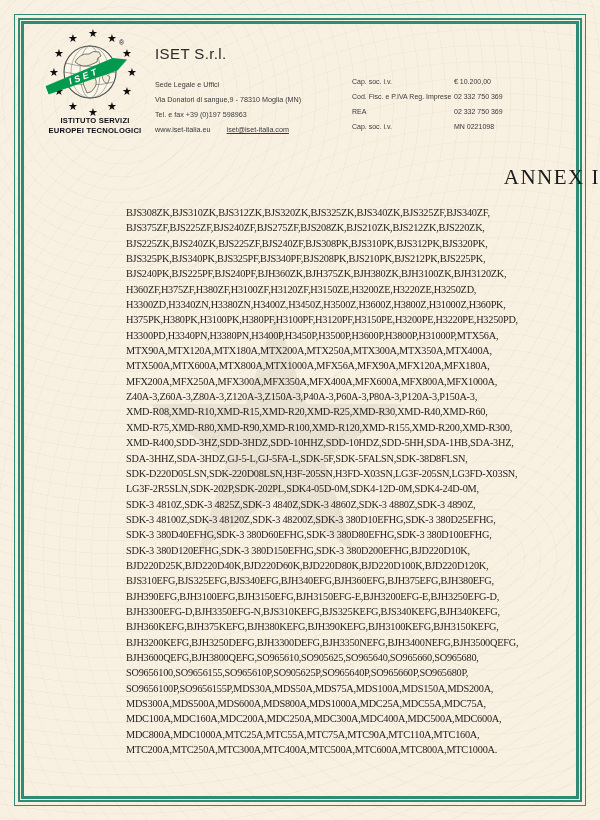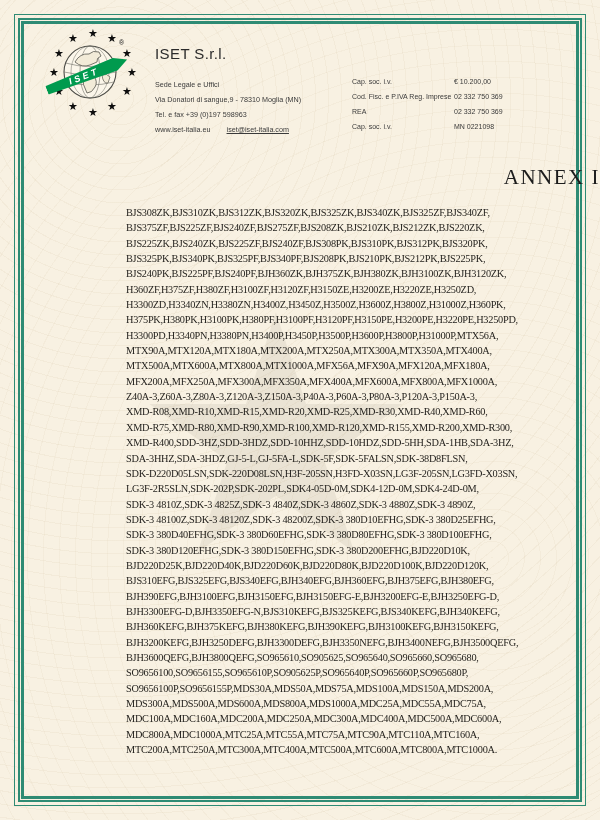--- a/index.html
+++ b/index.html
@@ -118,20 +118,24 @@
       <path d="M21,31 q7,-3 11,1 q4,6 1,11 q-3,6 -8,6 q-5,-8 -4,-18 z" fill="#f2ebd8" stroke="#57564e" stroke-width="0.8"></path>
       <path d="M40,31 q5,-2 8,2 l-2,6 q-5,1 -6,-8 z" fill="#f2ebd8" stroke="#57564e" stroke-width="0.7"></path>
     </svg>
 
     <div class="ribbon">
       <span>ISET</span>
     </div>
     <span class="reg-mark">®</span>
   </div>
 
+  <div class="org-name">
+    <div>ISTITUTO SERVIZI</div>
+    <div>EUROPEI TECNOLOGICI</div>
+  </div>
 
   <div class="company-name">ISET S.r.l.</div>
   <div class="hdr-line l1">Sede Legale e Uffici</div>
   <div class="hdr-line l2">Via Donatori di sangue,9 - 78310 Moglia (MN)</div>
   <div class="hdr-line l3">Tel. e fax +39 (0)197 598963</div>
   <div class="hdr-line l4">
     <span>www.iset-italia.eu</span><span class="email-link">iset@iset-italia.com</span>
   </div>
 
   <div class="registry">

